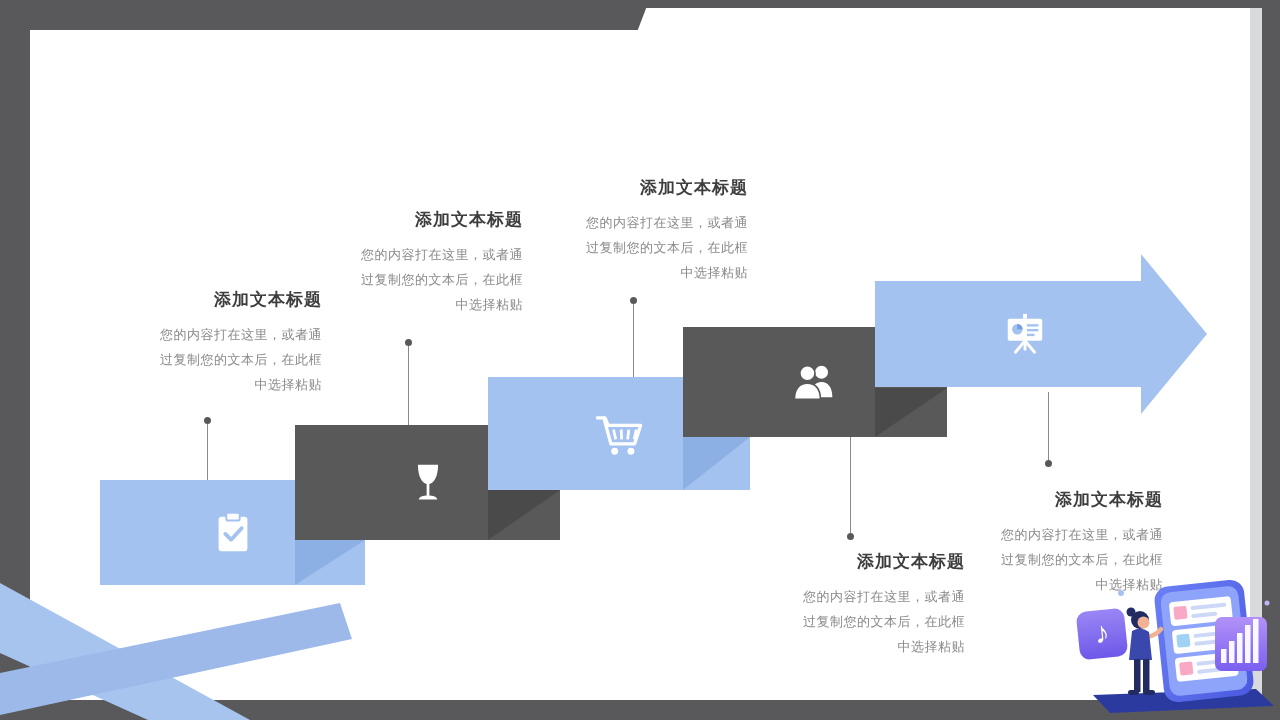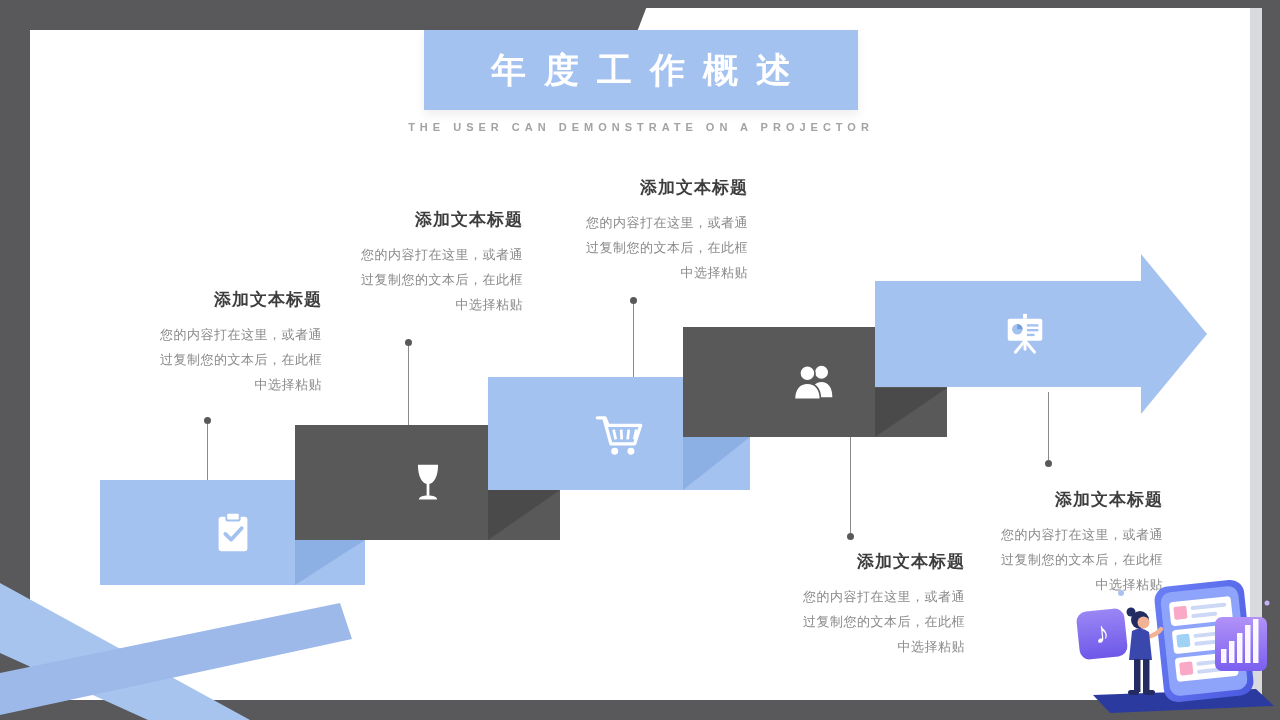--- a/index.html
+++ b/index.html
@@ -53,24 +53,20 @@
 
   <div class="sheet-main"></div>
   <div class="sheet-top-right"></div>
   <div class="sheet-edge-right"></div>
 
   <svg class="ribbons" viewBox="0 0 400 165">
     <polygon points="0,28 250,165 148,165 0,98" fill="#A7C4EF"></polygon>
     <polygon points="0,118 340,48 352,84 0,160" fill="#9CB9EA"></polygon>
   </svg>
 
-  <div class="title-banner">
-    <div class="title-text">年度工作概述</div>
-  </div>
-  <div class="subtitle">THE USER CAN DEMONSTRATE ON A PROJECTOR</div>
 
   <div class="step-box box-blue z1" style="left:100px;top:480px;width:265px;height:105px">
     <svg viewBox="0 0 48 48" width="46" height="46">
       <rect x="9" y="7" width="30" height="36" rx="3" fill="#FFFFFF"></rect>
       <rect x="17" y="3" width="14" height="8" rx="2" fill="#FFFFFF" stroke="#A4C2F0" stroke-width="2"></rect>
       <polyline points="16,25 22,31 33,19" fill="none" stroke="#A4C2F0" stroke-width="4" stroke-linecap="round" stroke-linejoin="round"></polyline>
     </svg>
   </div>
   <div class="fold fold-blue z2" style="left:295px;top:540px;width:70px;height:45px"></div>
 

